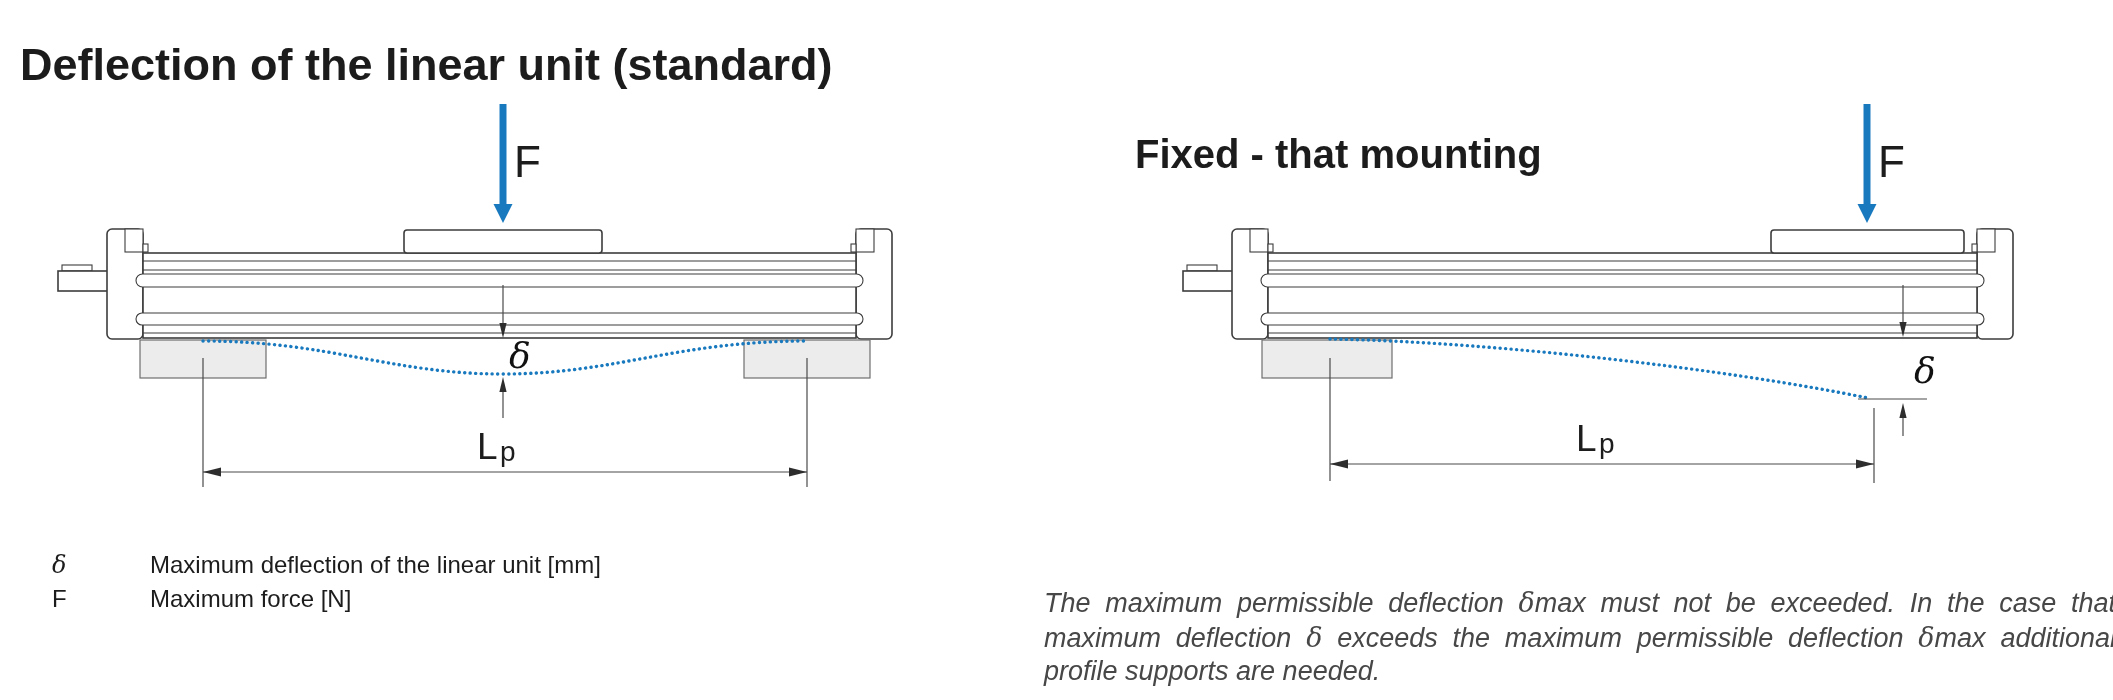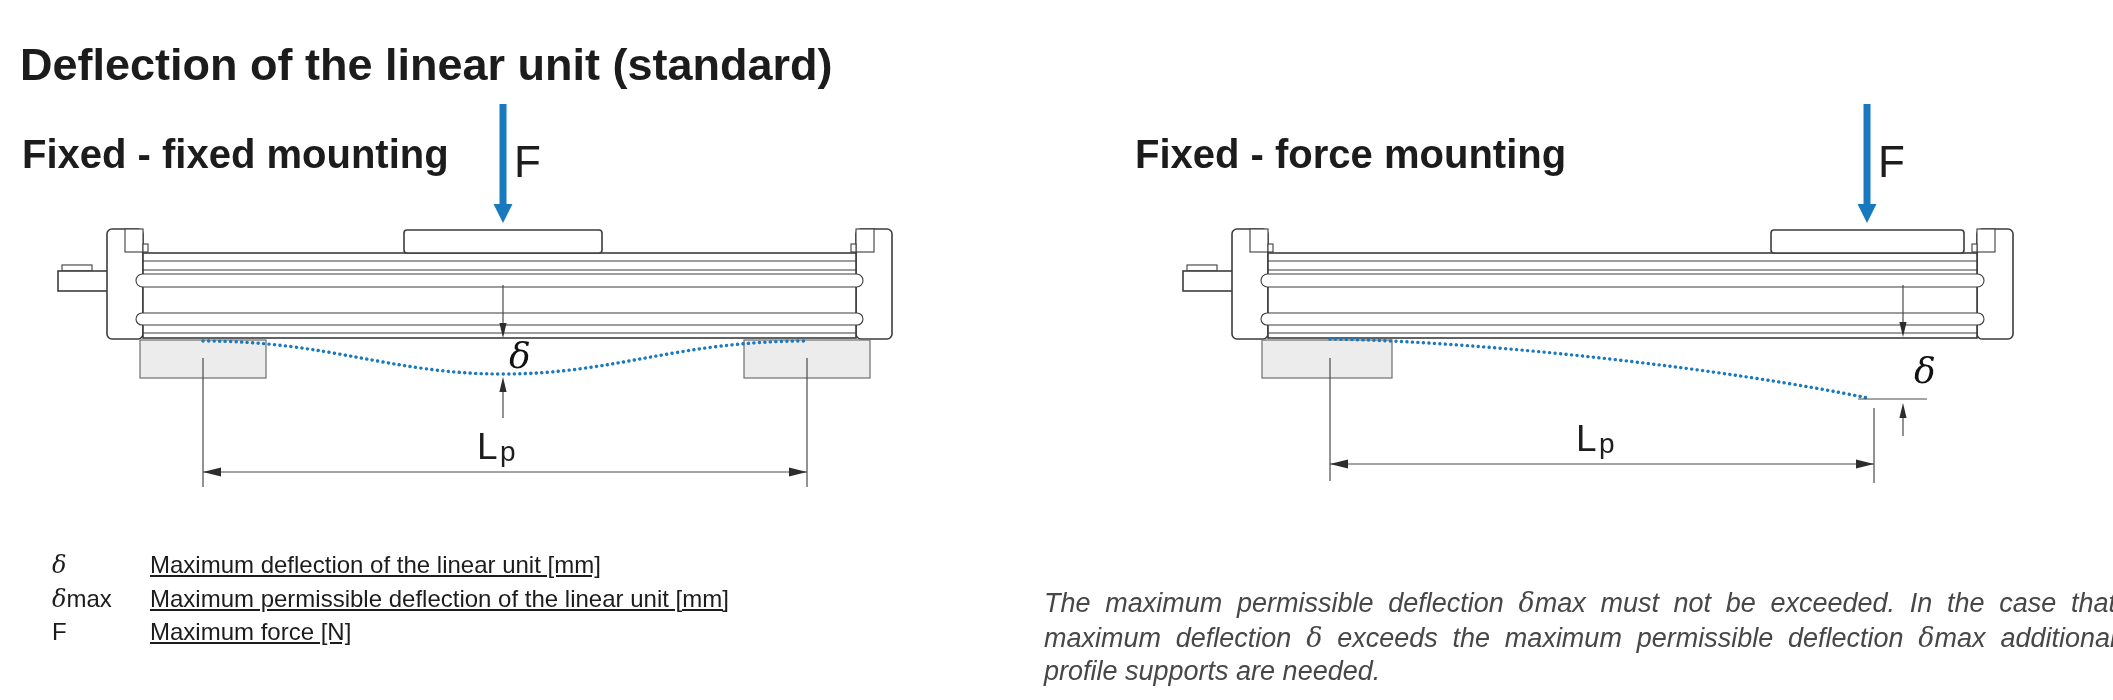--- a/index.html
+++ b/index.html
@@ -8,21 +8,21 @@
   .title{position:absolute;left:20px;top:12px;font-size:45px;font-weight:bold;
          line-height:1;color:#1c1c1c;white-space:nowrap;}
   .heading{position:absolute;top:101px;font-size:40px;font-weight:bold;line-height:1;
            color:#1c1c1c;white-space:nowrap;}
   .heading-left{left:22px;}
   .heading-right{left:1135px;}
 
   .legend{position:absolute;left:52px;top:551px;font-size:24px;color:#1c1c1c;}
   .legend-row{display:flex;align-items:baseline;height:33.5px;}
   .legend-sym{flex:0 0 98px;width:98px;white-space:nowrap;}
-  .legend-desc{white-space:nowrap;text-decoration:underline;}
+  .legend-desc{white-space:nowrap;}
 
   .greek{font-family:"DejaVu Serif",serif;font-style:italic;}
 
   .note{position:absolute;left:1044px;top:586px;width:1072px;margin:0;
         font-size:27px;font-style:italic;line-height:33.5px;text-align:justify;
         color:var(--note-text,#474747);}
 
   svg.art{position:absolute;left:0;top:0;}
   .ink-line{stroke:var(--ink,#3d3d3d);fill:none;}
   .ink-fill-white{fill:#ffffff;stroke:var(--ink,#3d3d3d);}
@@ -40,22 +40,21 @@
   .lp-main{font-size:37px;fill:#1d1d1d;font-family:"Liberation Sans",sans-serif;}
   .lp-sub{font-size:28px;fill:#1d1d1d;font-family:"Liberation Sans",sans-serif;}
 </style>
 </head>
 <body>
 
 <div class="stage">
 
   <h1 class="title">Deflection of the linear unit (standard)</h1>
 
-  <h2 class="heading heading-left">Fixed - fixed mounting</h2>
-  <h2 class="heading heading-right">Fixed - force mounting</h2>
+  <h2 class="heading heading-right">Fixed - that mounting</h2>
 
   <svg class="art" width="2113" height="700" viewBox="0 0 2113 700">
 
     <g>
       <rect class="ink-fill-white thin" x="62" y="265" width="30" height="6"></rect>
       <rect class="ink-fill-white mid" x="58" y="271" width="50" height="20"></rect>
 
       <rect class="ink-fill-white mid" x="107" y="229" width="36" height="110" rx="5"></rect>
       <rect class="ink-fill-white thin" x="125" y="229" width="18" height="23"></rect>
       <rect class="ink-fill-white thin" x="143" y="244" width="5" height="8"></rect>
@@ -144,24 +143,20 @@
       <text class="lp-sub" x="1599" y="453">p</text>
     </g>
   </svg>
 
   <div class="legend">
     <div class="legend-row">
       <span class="legend-sym"><span class="greek">δ</span><span></span></span>
       <span class="legend-desc">Maximum deflection of the linear unit [mm]</span>
     </div>
     <div class="legend-row">
-      <span class="legend-sym"><span class="greek">δ</span><span>max</span></span>
-      <span class="legend-desc">Maximum permissible deflection of the linear unit [mm]</span>
-    </div>
-    <div class="legend-row">
       <span class="legend-sym"><span class="greek"></span><span>F</span></span>
       <span class="legend-desc">Maximum force [N]</span>
     </div>
   </div>
 
   <p class="note"><span>The maximum permissible deflection </span><span class="greek">δ</span><span>max must not be exceeded. In the case that maximum deflection </span><span class="greek">δ</span><span> exceeds the maximum permissible deflection </span><span class="greek">δ</span><span>max additional profile supports are needed.</span></p>
 
 </div>
 
 </body></html>

